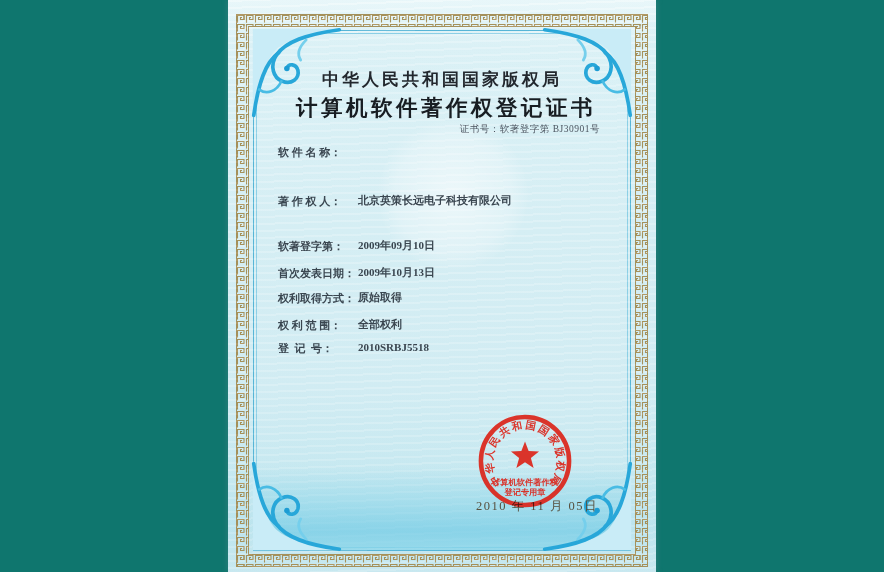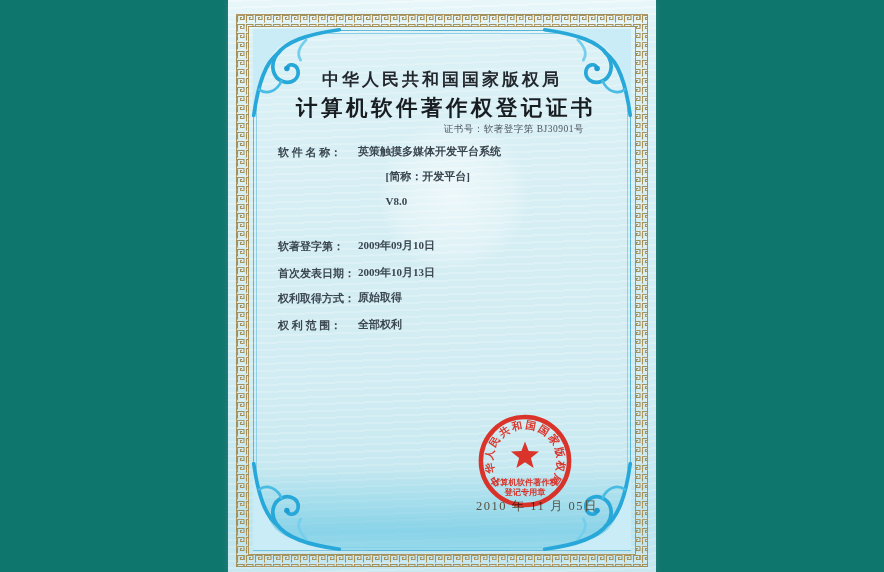--- a/index.html
+++ b/index.html
@@ -50,21 +50,21 @@
 
   .issuer {
     position:absolute; left:0; right:0; top:68px; text-align:center;
     font-size:17px; font-weight:bold; letter-spacing:3px; color:#23282e;
   }
   .cert-title {
     position:absolute; left:0; right:0; top:93px; text-align:center;
     font-size:21.5px; font-weight:bold; letter-spacing:3.5px; color:#181d22;padding-left:8px;
   }
   .cert-no {
-    position:absolute; right:72px; top:123px;
+    position:absolute; right:56px; top:123px;
     font-size:9.5px; letter-spacing:.5px; color:#4c5560;text-align:center;
   }
 
   .row { position:absolute; left:50px; display:flex; align-items:flex-start;
          font-size:11px; font-weight:600; color:#3a4650; }
   .row .label { width:80px; white-space:pre; flex:none; }
   .row .value { white-space:pre; line-height:12.5px; }
   .row1 { top:145px; } .row2 { top:194px; } .row3 { top:239px; }
   .row4 { top:266px; } .row5 { top:291px; } .row6 { top:318px; } .row7 { top:341px; }
 
@@ -127,25 +127,26 @@
       </svg>
 
     <div class="content">
 
       <div class="issuer">中华人民共和国国家版权局</div>
       <div class="cert-title">计算机软件著作权登记证书</div>
       <div class="cert-no">证书号：软著登字第 BJ30901号</div>
 
       <div class="row row1">
         <span class="label">软 件 名 称：</span>
-        <span class="value"><span>英策触摸多媒体开发平台系统</span><br>
-          <span>[简称：开发平台]</span><br>
-          <span>V8.0</span></span>
       </div>
 
+      <div class="row row2">
+        <span class="label">著 作 权 人：</span>
+        <span class="value">北京英策长远电子科技有限公司</span>
+      </div>
 
       <div class="row row3">
         <span class="label">软著登字第：</span>
         <span class="value">2009年09月10日</span>
       </div>
 
       <div class="row row4">
         <span class="label">首次发表日期：</span>
         <span class="value">2009年10月13日</span>
       </div>
@@ -153,20 +154,24 @@
       <div class="row row5">
         <span class="label">权利取得方式：</span>
         <span class="value">原始取得</span>
       </div>
 
       <div class="row row6">
         <span class="label">权 利 范 围：</span>
         <span class="value">全部权利</span>
       </div>
 
+      <div class="row row7">
+        <span class="label">登  记  号：</span>
+        <span class="value">2010SRBJ5518</span>
+      </div>
 
 
       <div class="seal-date">2010 年 11 月 05日</div>
 
       <svg class="seal" viewBox="0 0 100 100" aria-hidden="true">
         <circle cx="50" cy="50" r="45" fill="none" stroke="#dc2318" stroke-width="4.6"></circle>
         <defs>
           <path id="sealArc" d="M 50,83 A 33,33 0 1 1 50,17 A 33,33 0 1 1 50,83" fill="none"></path>
         </defs>
         <text font-size="10.6" font-weight="bold" fill="#dc2318" letter-spacing="2.2" font-family="Liberation Serif, DejaVu Serif, serif">

